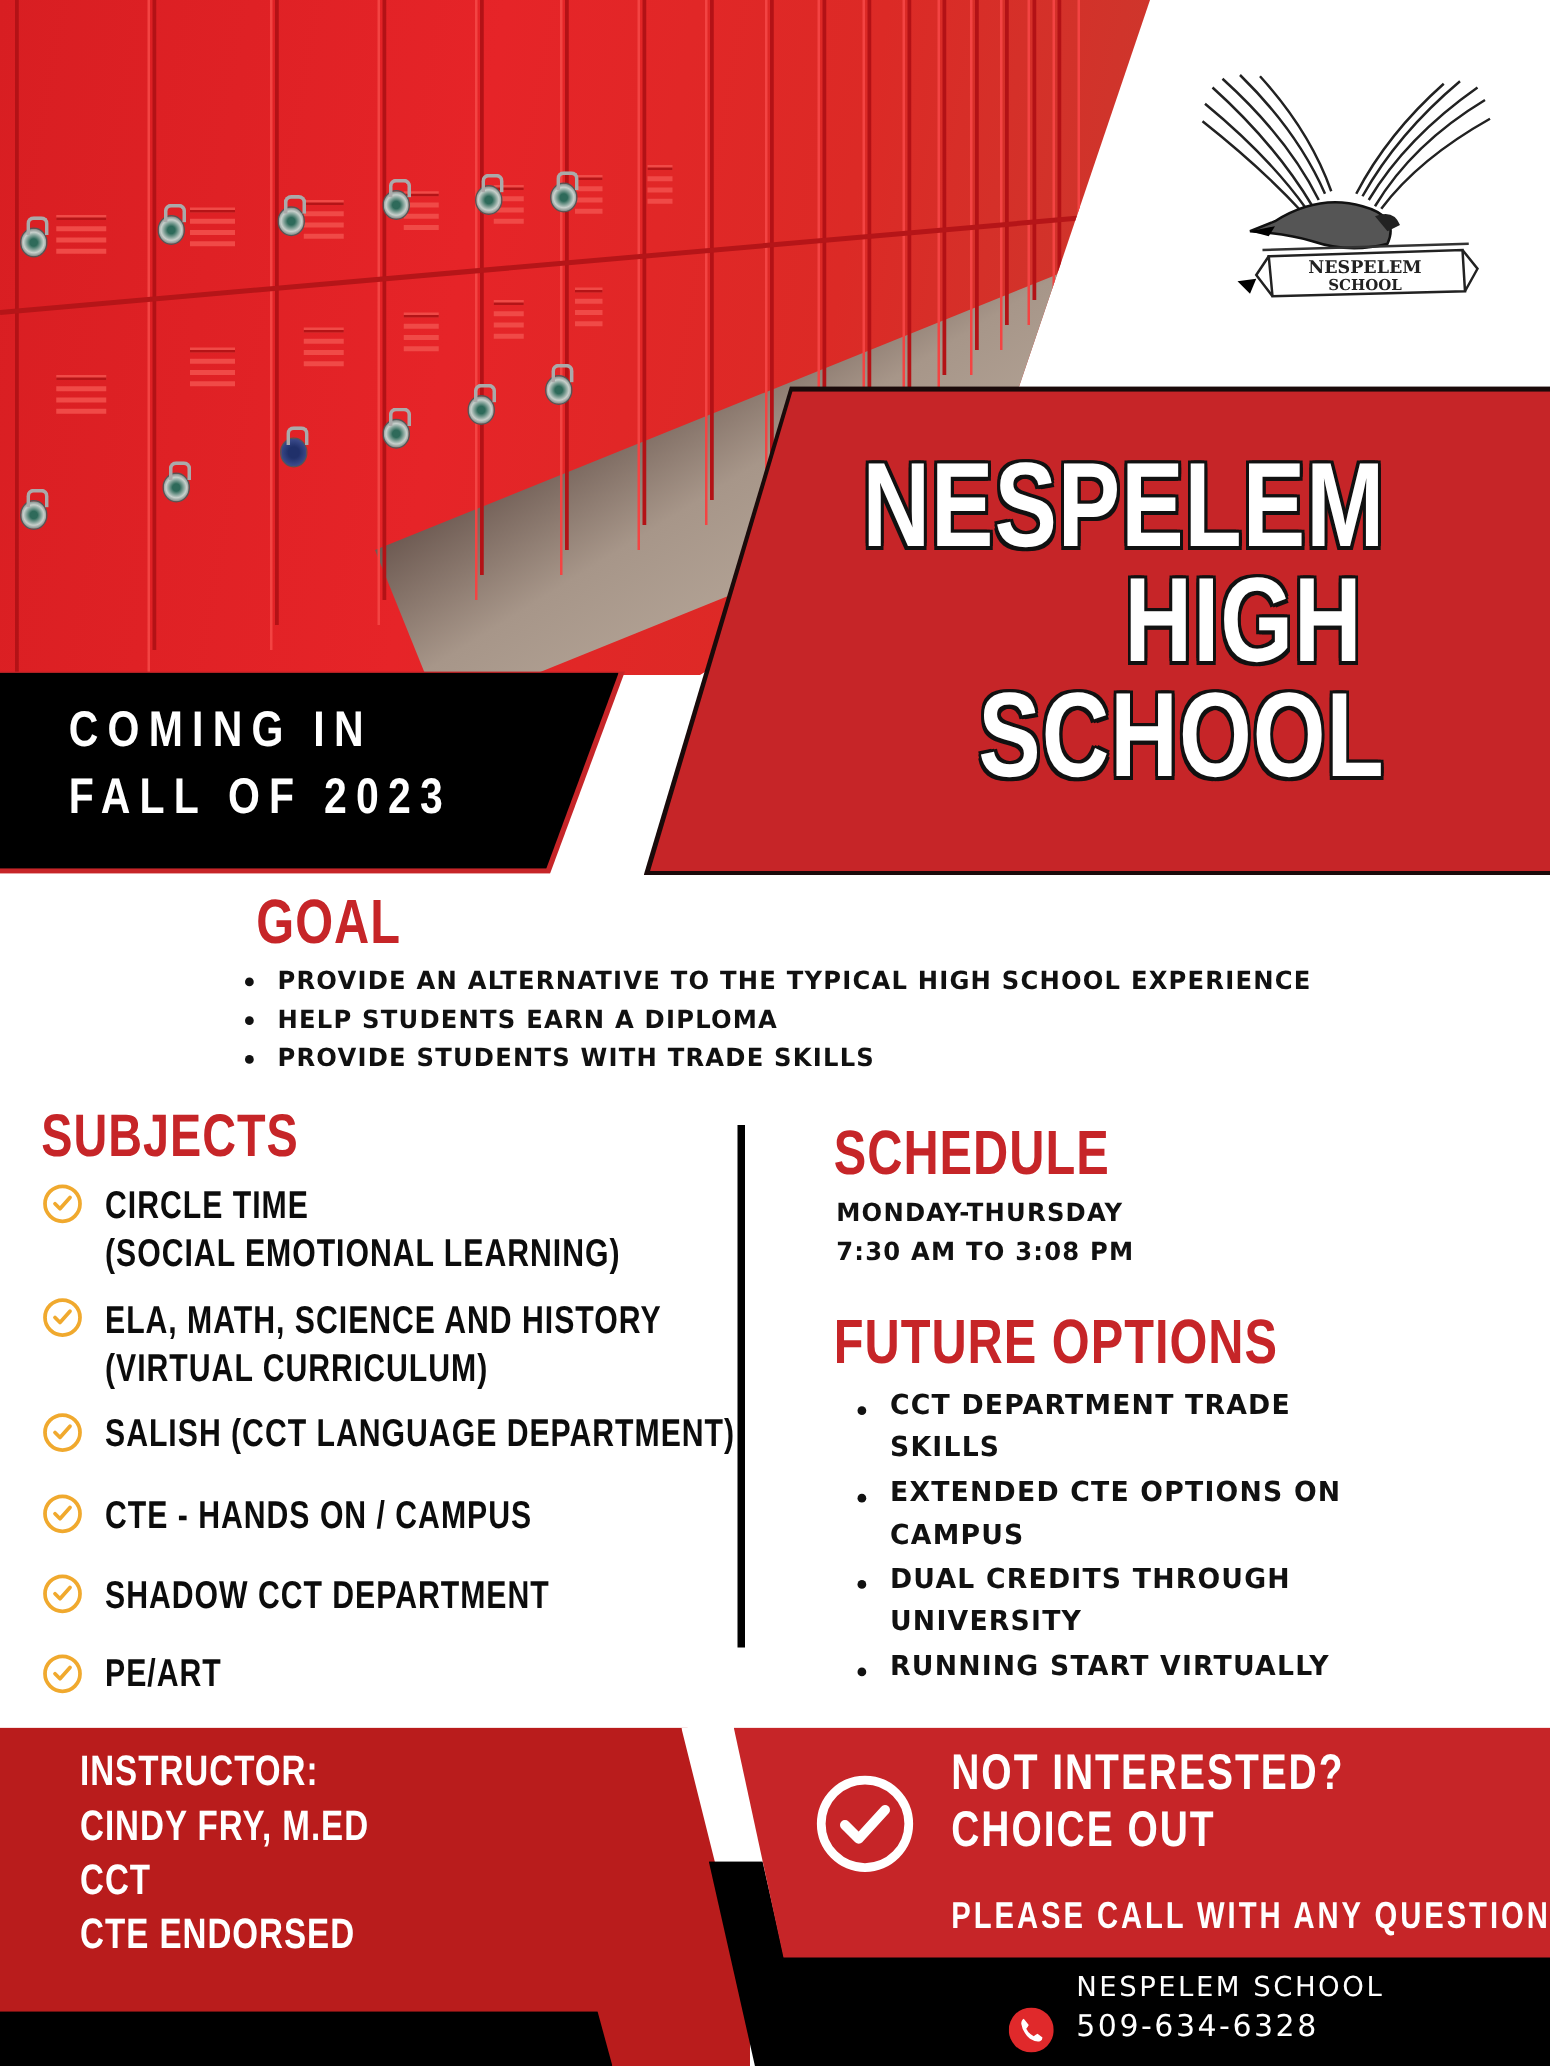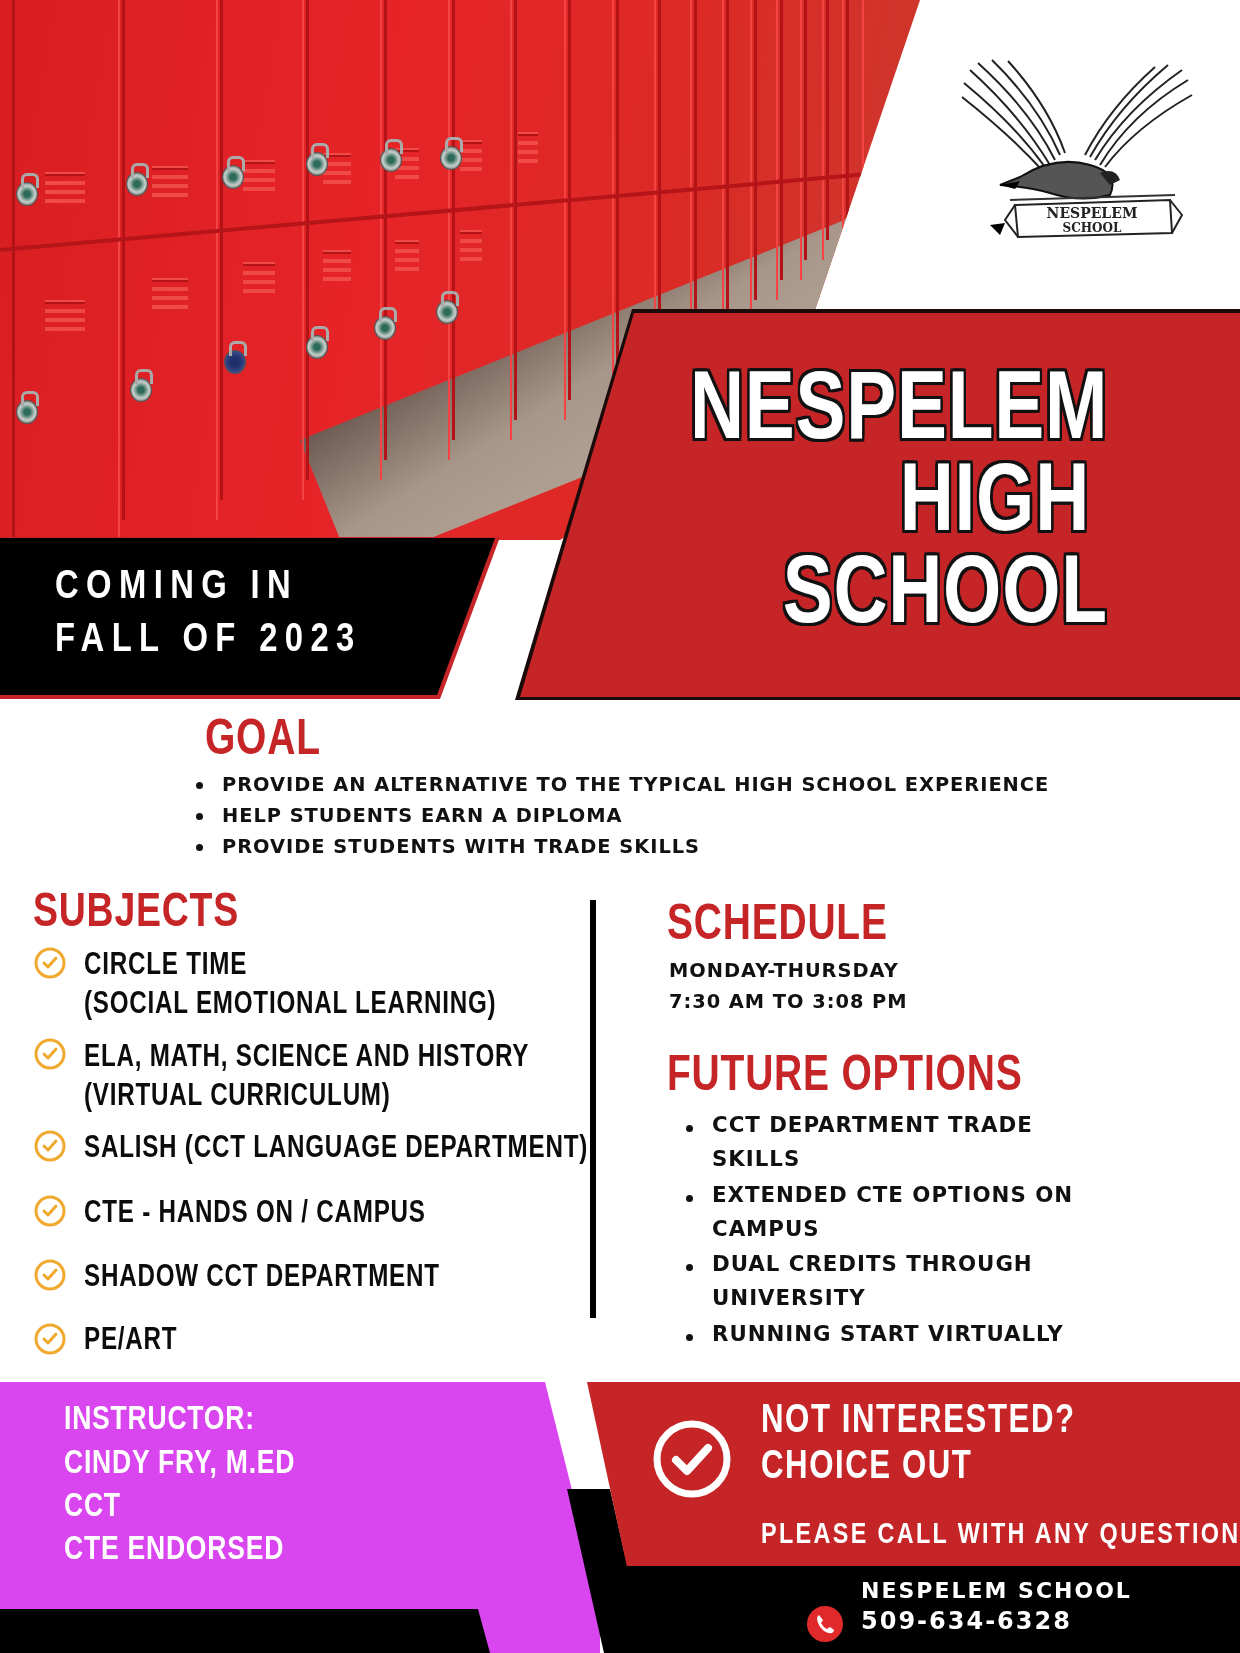--- a/index.html
+++ b/index.html
@@ -42,33 +42,33 @@
 
   
   .heading-red { position: absolute; color: #c62528; font-family: "Liberation Sans", sans-serif; font-weight: 700; transform: scaleX(0.78); transform-origin: left top; letter-spacing: 1px; }
   .bullet-text { position: absolute; color: #111; font-family: "DejaVu Sans", sans-serif; font-weight: 700; font-size: 20px; letter-spacing: 1px; transform: scaleX(0.97); transform-origin: left top; white-space: nowrap; }
   .bullet-dot { position: absolute; width: 7px; height: 7px; background: #111; border-radius: 50%; }
   .subj-text { position: absolute; color: #0c0c0c; font-family: "Liberation Sans", sans-serif; font-weight: 700; font-size: 31px; letter-spacing: 1px; transform: scaleX(0.78); transform-origin: left top; white-space: nowrap; line-height: 38px; }
   .check-icon { position: absolute; width: 34px; height: 34px; }
   #divider { position: absolute; left: 590px; top: 900px; width: 6px; height: 418px; background: #000; }
 
   
-  #foot-left { position: absolute; left: 0; top: 1382px; width: 600px; height: 271px; background: #d946ef;
+  #foot-left { position: absolute; left: 0; top: 1382px; width: 600px; height: 271px; background: #b91c1c;
     clip-path: polygon(0 0, 550px 0, 610px 271px, 0 271px); }
   #foot-left-black { position: absolute; left: 0; top: 1609px; width: 490px; height: 44px; background: #000;
     clip-path: polygon(0 0, 478px 0, 490px 44px, 0 44px); }
   #foot-white-stripe { position: absolute; left: 545px; top: 1382px; width: 70px; height: 271px; background: #fff;
     clip-path: polygon(0 0, 43px 0, 70px 108px, 27px 108px); }
   #foot-black-stripe { position: absolute; left: 567px; top: 1489px; width: 120px; height: 164px; background: #000;
     clip-path: polygon(0 0, 43px 0, 80px 164px, 37px 164px); }
   #foot-right-red { position: absolute; left: 587px; top: 1382px; width: 653px; height: 185px; background: #c62528;
     clip-path: polygon(0 0, 653px 0, 653px 185px, 40px 185px); }
   #foot-right-black { position: absolute; left: 620px; top: 1566px; width: 620px; height: 87px; background: #000; }
   .foot-text { position: absolute; color: #fff; font-family: "Liberation Sans", sans-serif; font-weight: 700; transform: scaleX(0.78); transform-origin: left top; white-space: nowrap; letter-spacing: 1px; }
-  .foot-sans { position: absolute; color: #fff; font-family: "DejaVu Sans", sans-serif; font-weight: 700; white-space: nowrap; letter-spacing: 2px; }
+  .foot-sans { position: absolute; color: #fff; font-family: "DejaVu Sans", sans-serif; font-weight: 400; white-space: nowrap; letter-spacing: 2px; }
 </style>
 </head>
 <body>
 
 <div id="photo">
   <div class="floor"></div>
 
   <div class="locker-col" style="left:12px;width:108px;height:540px;"></div>
   <div class="locker-col" style="left:122px;width:96px;height:520px;"></div>
   <div class="locker-col" style="left:220px;width:84px;height:500px;"></div>

